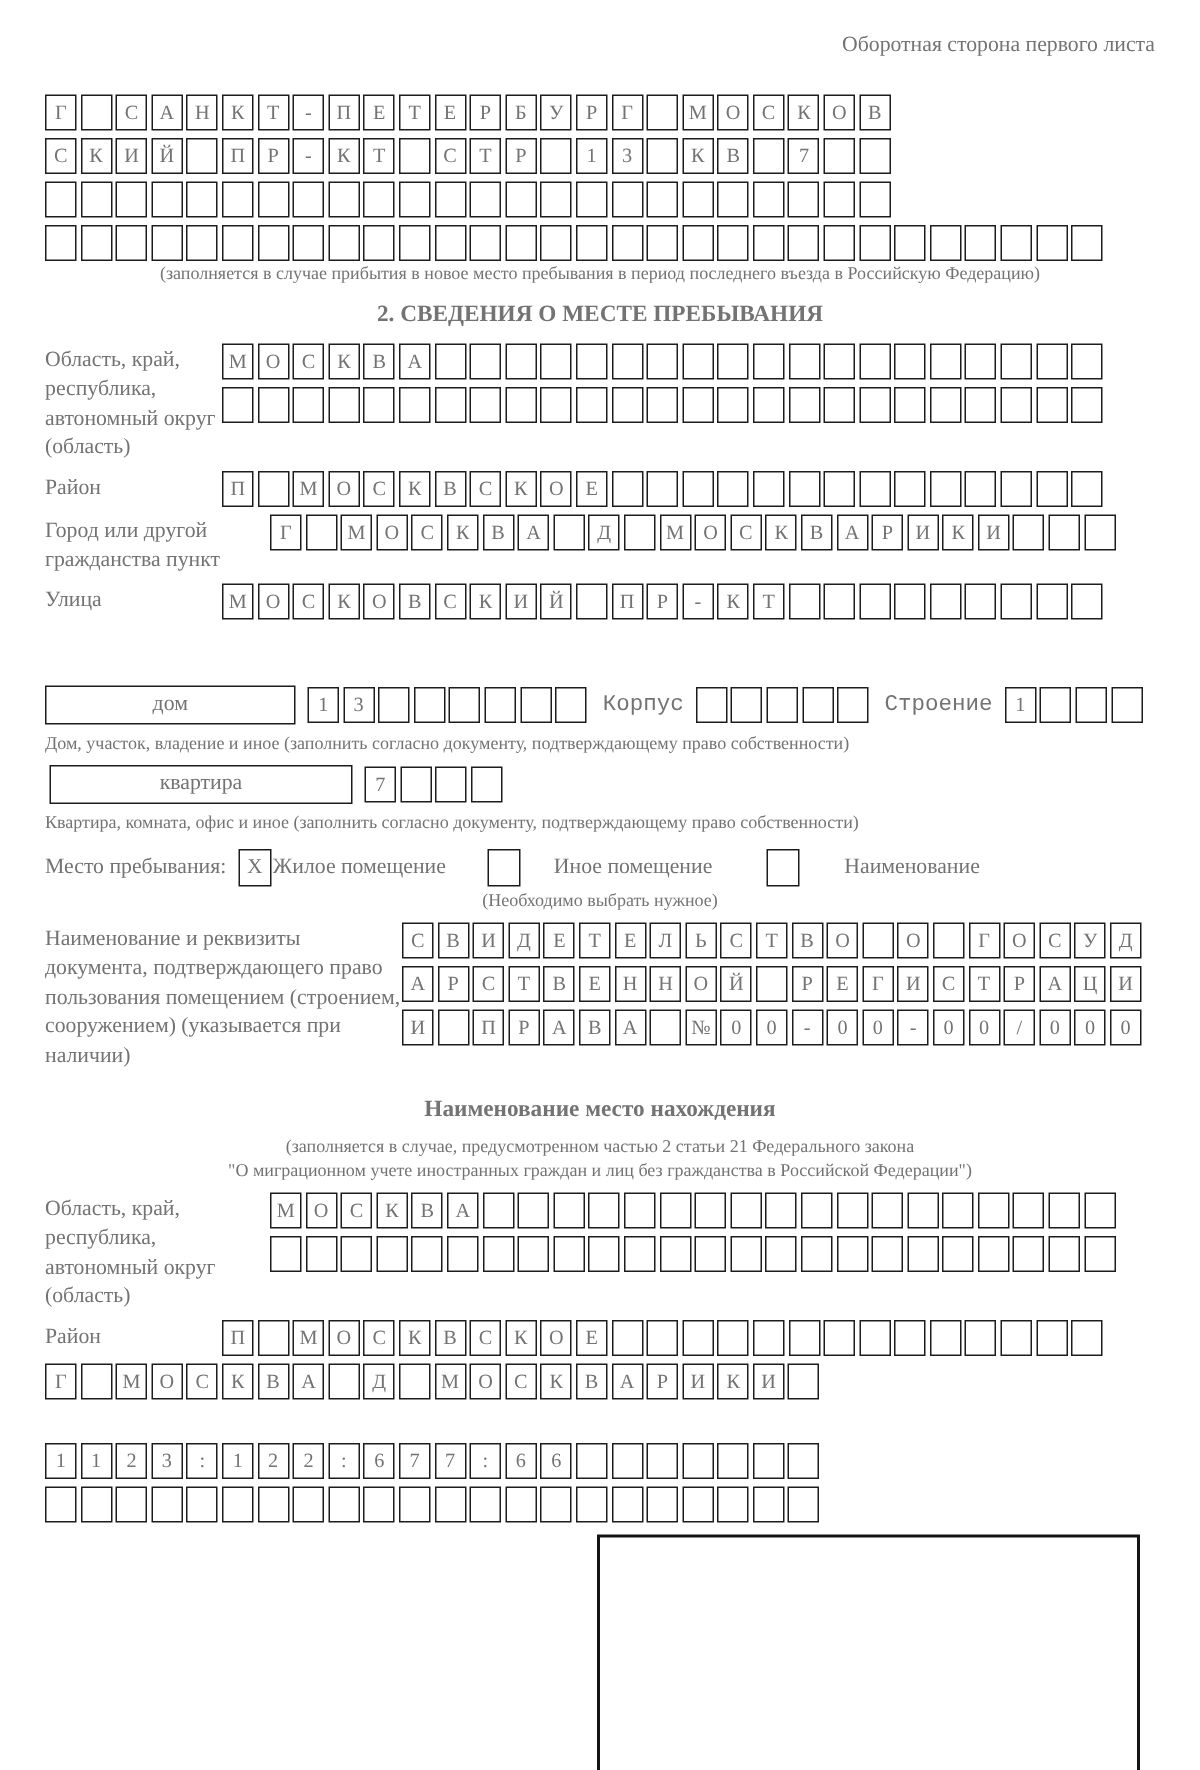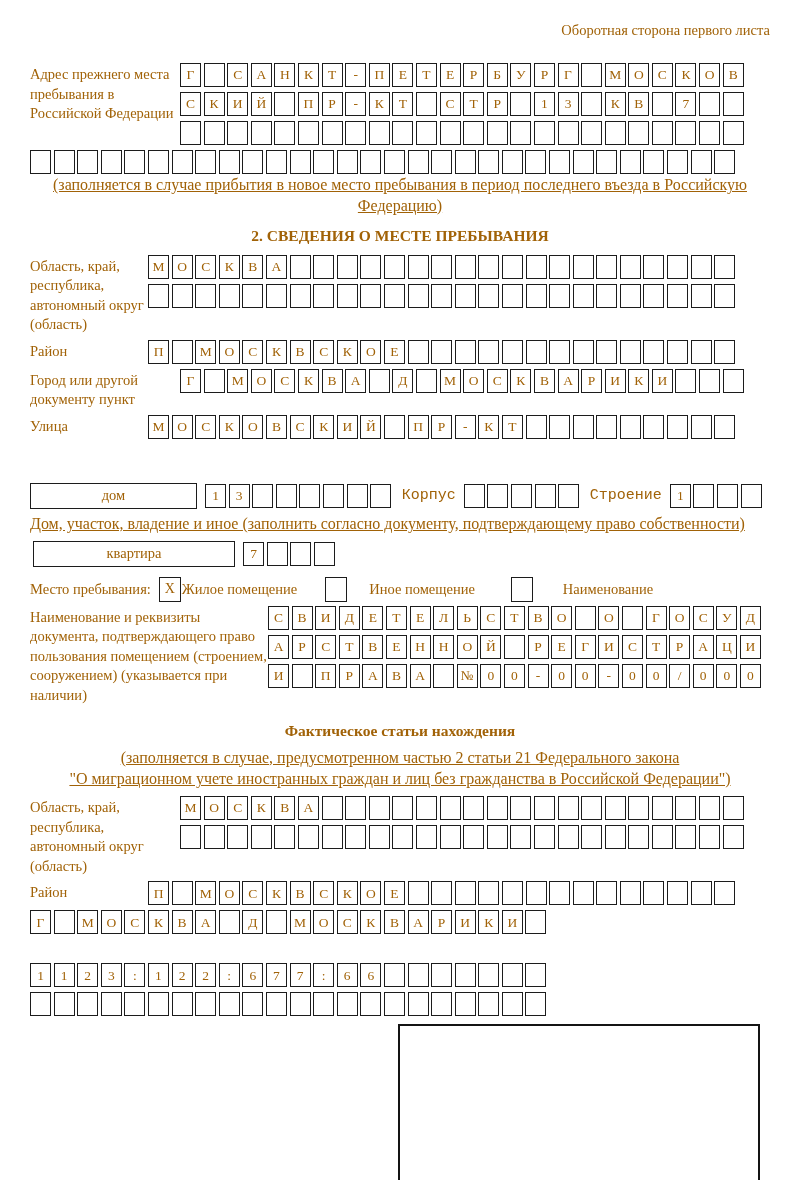--- a/index.html
+++ b/index.html
@@ -1,33 +1,33 @@
 <!DOCTYPE html>
 <html><head>
 <meta charset="utf-8">
 <style>
   html,body{margin:0;padding:0;background:#ffffff;}
   .page{
     width:800px;height:1180px;box-sizing:border-box;
     padding:14px 30px 10px 30px;
     font-family:"Liberation Serif","DejaVu Serif",serif;
-    color:#a16207;background:#ffffff;overflow:hidden;position:relative;
+    color:#737373;background:#ffffff;overflow:hidden;position:relative;
   }
   .hdr-note{text-align:right;font-size:14.5px;margin:8px 0 24px 0;}
   .field{display:flex;align-items:flex-start;margin-bottom:5px;}
   .flabel{font-size:14.5px;line-height:1.35;flex:none;padding-top:2px;}
   .w150{width:150px;} .w118{width:118px;} .w190{width:190px;} .w238{width:238px;}
   .rows{display:flex;flex-direction:column;gap:5px;}
   .cells-row{display:flex;flex-wrap:nowrap;}
   .cell{
     width:19px;height:22px;flex:none;border:1.6px solid #1c1c1c;margin-right:2.6px;
     display:flex;align-items:center;justify-content:center;
     font-size:13.5px;line-height:1;background:#fff;
   }
-  .caption{font-size:16px;text-align:center;margin:1px 0 6px 0;line-height:1.3;text-decoration:underline;}
+  .caption{font-size:12px;text-align:center;margin:1px 0 6px 0;line-height:1.3;}
   .sec-title{font-size:15.5px;font-weight:bold;text-align:center;margin:10px 0 10px 0;}
   .widebox{
     border:1.7px solid #1c1c1c;height:24px;display:flex;align-items:center;justify-content:center;
     font-size:14.5px;flex:none;background:#fff;margin-right:8px;
   }
   .inline-lab{font-size:15px;flex:none;align-self:center;margin:0 8px;font-family:Liberation Mono, monospace;}
   .chk{
     width:20px;height:23px;border:1.7px solid #1c1c1c;flex:none;
     display:flex;align-items:center;justify-content:center;font-size:14px;background:#fff;
     align-self:center;
@@ -39,21 +39,20 @@
   }
 </style>
 </head>
 <body>
 
 <div class="page">
 
   <div class="hdr-note">Оборотная сторона первого листа</div>
 
   <div class="field">
-    <div class="flabel w150">Адрес прежнего места пребывания в Российской Федерации</div>
     <div class="rows">
       <div class="cells-row">
           <span class="cell">Г</span>
           <span class="cell"></span>
           <span class="cell">С</span>
           <span class="cell">А</span>
           <span class="cell">Н</span>
           <span class="cell">К</span>
           <span class="cell">Т</span>
           <span class="cell">-</span>
@@ -249,21 +248,21 @@
         <span class="cell"></span>
         <span class="cell"></span>
         <span class="cell"></span>
         <span class="cell"></span>
         <span class="cell"></span>
         <span class="cell"></span>
       </div>
   </div>
 
   <div class="field">
-    <div class="flabel w150">Город или другой документу пункт</div>
+    <div class="flabel w150">Город или другой гражданства пункт</div>
     <div class="cells-row">
         <span class="cell">Г</span>
         <span class="cell"></span>
         <span class="cell">М</span>
         <span class="cell">О</span>
         <span class="cell">С</span>
         <span class="cell">К</span>
         <span class="cell">В</span>
         <span class="cell">А</span>
         <span class="cell"></span>
@@ -348,30 +347,32 @@
 
   <div class="field" style="align-items:center;margin-top:4px;">
     <div class="widebox" style="width:200px;margin-left:3px;">квартира</div>
     <div class="cells-row">
         <span class="cell">7</span>
         <span class="cell"></span>
         <span class="cell"></span>
         <span class="cell"></span>
       </div>
   </div>
+  <div class="caption" style="text-align:left;">Квартира, комната, офис и иное (заполнить согласно документу, подтверждающему право собственности)</div>
 
   <div class="mesto-line">
     <span>Место пребывания:</span>
     <span class="chk" style="margin-left:8px;">X</span>
     <span style="margin-left:1px;">Жилое помещение</span>
     <span class="chk" style="margin-left:28px;"></span>
     <span style="margin-left:22px;">Иное помещение</span>
     <span class="chk" style="margin-left:36px;"></span>
     <span style="margin-left:30px;">Наименование</span>
   </div>
+  <div class="caption" style="text-align:center;margin-top:2px;">(Необходимо выбрать нужное)</div>
 
   <div class="field" style="margin-top:4px;">
     <div class="flabel w238">Наименование и реквизиты документа, подтверждающего право пользования помещением (строением, сооружением) (указывается при наличии)</div>
     <div class="rows">
       <div class="cells-row">
           <span class="cell">С</span>
           <span class="cell">В</span>
           <span class="cell">И</span>
           <span class="cell">Д</span>
           <span class="cell">Е</span>
@@ -434,21 +435,21 @@
           <span class="cell">0</span>
           <span class="cell">0</span>
           <span class="cell">/</span>
           <span class="cell">0</span>
           <span class="cell">0</span>
           <span class="cell">0</span>
         </div>
     </div>
   </div>
 
-  <div class="sec-title" style="margin-top:16px;margin-bottom:8px;">Фактическое статьи нахождения</div>
+  <div class="sec-title" style="margin-top:16px;margin-bottom:8px;">Наименование место нахождения</div>
   <div class="caption" style="margin-bottom:0;">(заполняется в случае, предусмотренном частью 2 статьи 21 Федерального закона</div>
   <div class="caption">"О миграционном учете иностранных граждан и лиц без гражданства в Российской Федерации")</div>
 
   <div class="field">
     <div class="flabel w150">Область, край, республика, автономный округ (область)</div>
     <div class="rows">
       <div class="cells-row">
           <span class="cell">М</span>
           <span class="cell">О</span>
           <span class="cell">С</span>

